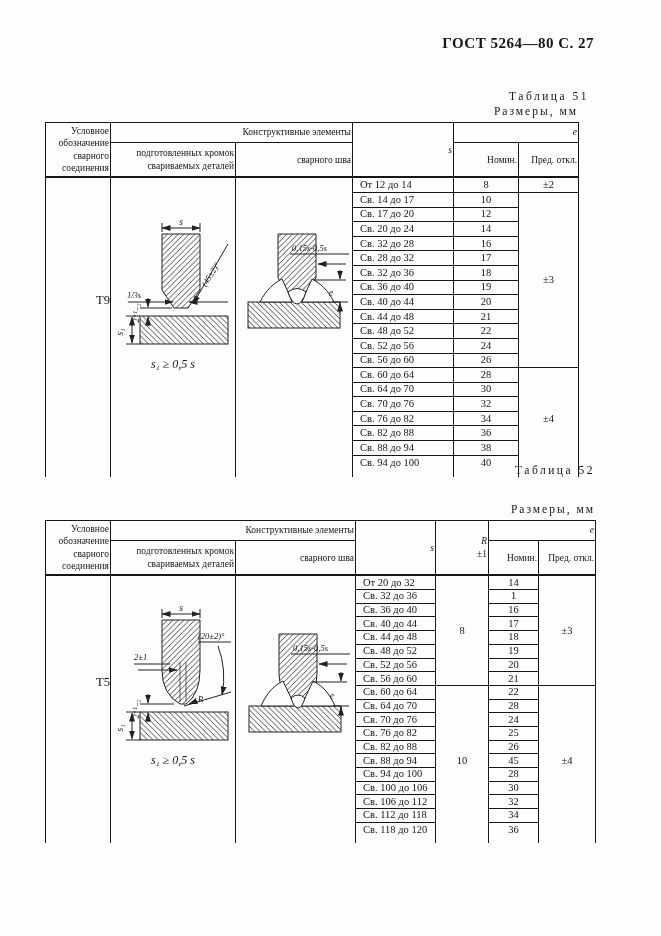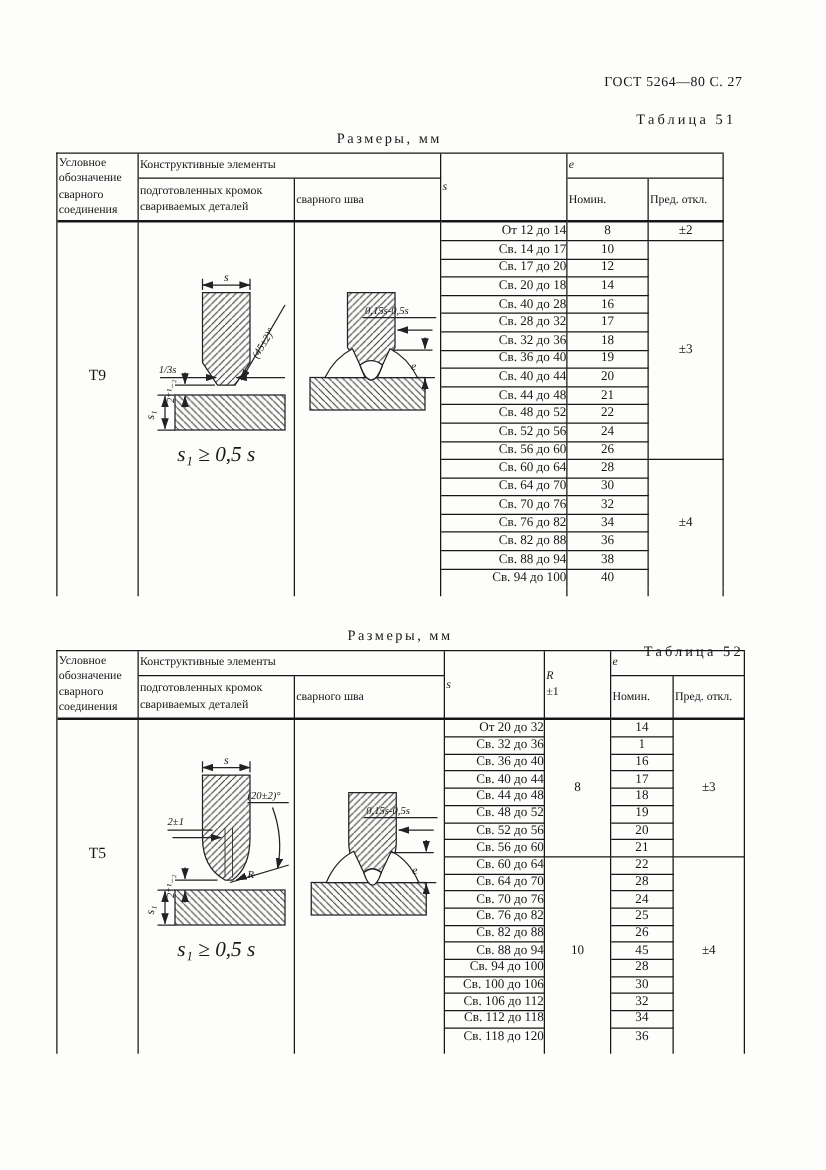--- a/index.html
+++ b/index.html
@@ -1,52 +1,52 @@
 <!DOCTYPE html>
 <html><head>
 <meta charset="utf-8">
 <style>
   html,body{margin:0;padding:0;}
   body{
     width:661px;height:936px;position:relative;background:#fdfdfb;
     font-family:"Liberation Serif","DejaVu Serif",serif;color:#161616;
     overflow:hidden;
   }
-  .doc-header{position:absolute;top:60px;right:67px;font-size:11px;font-weight:normal;letter-spacing:.5px;}
+  .doc-header{position:absolute;top:35px;right:67px;font-size:15px;font-weight:bold;letter-spacing:.5px;}
   .tbl-caption{position:absolute;font-size:11.5px;letter-spacing:2.5px;}
   .cap51{top:90px;right:72px;}
-  .cap52{top:516px;right:66px;}
-  .units{position:absolute;font-size:11.5px;letter-spacing:2px;text-align:center;}
+  .cap52{top:464px;right:66px;}
+  .units{position:absolute;font-size:11.5px;letter-spacing:2px;text-align:right;}
   .units51{top:105px;left:45px;width:533px;}
   .units52{top:503px;left:45px;width:550px;}
 
   table{border-collapse:separate;border-spacing:0;table-layout:fixed;
         border-top:1.4px solid #161616;border-left:1.4px solid #161616;position:absolute;}
   th,td{border-right:1px solid #161616;border-bottom:1px solid #161616;box-sizing:border-box;
         padding:0;font-weight:normal;}
   .t51{left:45px;top:122px;width:533px;}
   .t52{left:45px;top:520px;width:550px;}
-  thead th{font-size:9.5px;line-height:1.3;text-align:left;vertical-align:middle;padding:2px 1px;}
+  thead th{font-size:9.5px;line-height:1.3;text-align:right;vertical-align:middle;padding:2px 1px;}
   .th2{border-bottom-width:2px;}
   .t51 tbody tr{height:14.6px;}
   .t52 tbody tr{height:13.7px;}
   tbody td{font-size:10.5px;line-height:12px;vertical-align:middle;}
-  .s-cell{text-align:right;padding-left:7px;}
+  .s-cell{text-align:left;padding-left:7px;}
   .num-cell{text-align:center;}
   .bb0{border-bottom:none;}
   .filler-row{height:7px !important;}
   .filler{border-bottom:none;border-top:none;}
-  .desig-cell{text-align:center;font-size:12.5px;vertical-align:middle;padding-bottom:55px;margin-top:12px;}
+  .desig-cell{text-align:right;font-size:12.5px;vertical-align:middle;padding-bottom:55px;margin-top:12px;}
   .draw-cell{vertical-align:top;text-align:center;}
   .draw-cell svg{display:block;margin:0 auto;}
   .m-edge51{margin-top:38px !important;}
   .m-seam51{margin-top:50px !important;}
   .m-edge52{margin-top:26px !important;}
   .m-seam52{margin-top:52px !important;}
-  .formula{font-style:italic;font-size:17px;margin-top:10px;}
+  .formula{font-style:italic;font-size:12px;margin-top:10px;}
   .ital{font-style:italic;}
   svg text{font-family:"Liberation Serif","DejaVu Serif",serif;fill:#161616;}
   .dim{font-style:italic;font-size:9.5px;}
   .dim-sm{font-style:italic;font-size:8.5px;}
 </style>
 </head>
 <body>
 
 <div class="doc-header">ГОСТ 5264—80 С. 27</div>
 
@@ -153,25 +153,25 @@
   <tr>
         <td class="s-cell">Св. 14 до 17</td>
         <td class="num-cell">10</td>
         <td class="num-cell" rowspan="12">±3</td>
       </tr>
       <tr>
         <td class="s-cell">Св. 17 до 20</td>
         <td class="num-cell">12</td>
       </tr>
       <tr>
-        <td class="s-cell">Св. 20 до 18</td>
+        <td class="s-cell">Св. 20 до 24</td>
         <td class="num-cell">14</td>
       </tr>
       <tr>
-        <td class="s-cell">Св. 40 до 28</td>
+        <td class="s-cell">Св. 32 до 28</td>
         <td class="num-cell">16</td>
       </tr>
       <tr>
         <td class="s-cell">Св. 28 до 32</td>
         <td class="num-cell">17</td>
       </tr>
       <tr>
         <td class="s-cell">Св. 32 до 36</td>
         <td class="num-cell">18</td>
       </tr>

